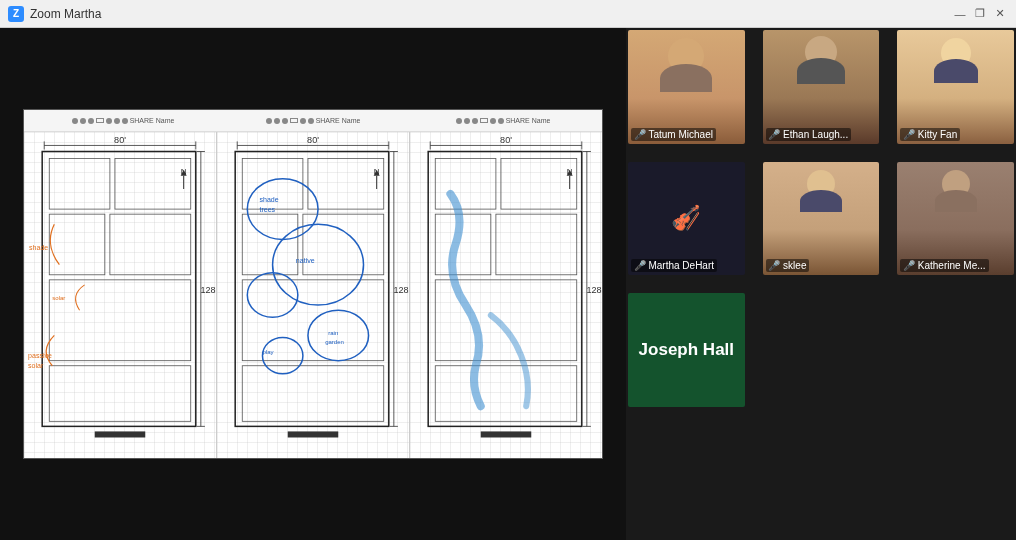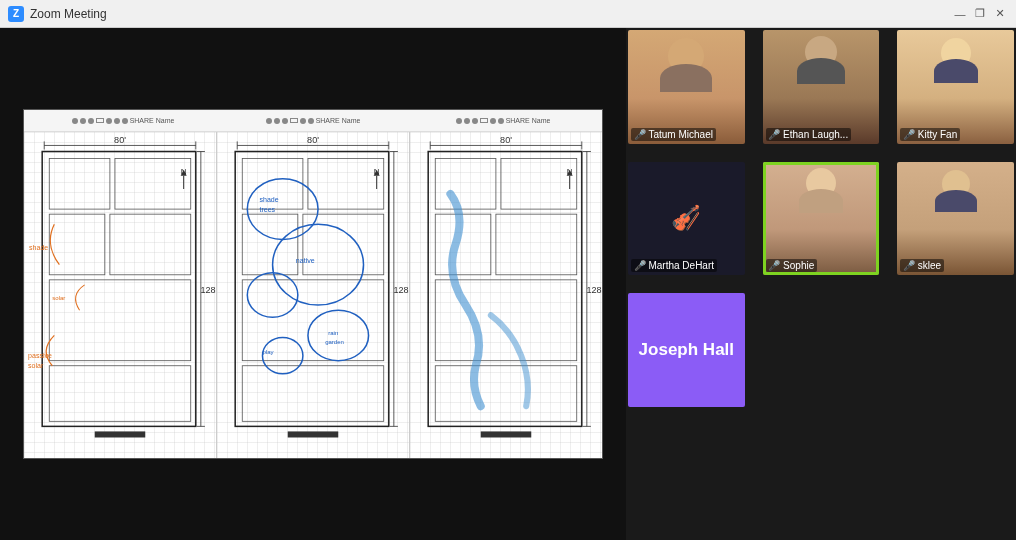--- a/index.html
+++ b/index.html
@@ -186,21 +186,21 @@
       max-width: calc(100% - 20px);
     }
 
   </style>
 </head>
 <body>
 
 <div class="title-bar">
   <div class="title-bar-left">
     <div class="title-bar-icon">Z</div>
-    <span class="title-bar-text">Zoom Meeting</span>
+    <span class="title-bar-text">Zoom Martha</span>
   </div>
   <div class="title-bar-controls">
     <div class="title-btn">—</div>
     <div class="title-btn">❐</div>
     <div class="title-btn close">✕</div>
   </div>
 </div>
 
 <div class="main-content">
 
@@ -390,40 +390,40 @@
       </div>
     </div>
       <div class="participant-tile">
       <div style="width:100%;height:100%;background:#1a1a2a;display:flex;align-items:center;justify-content:center;">
       <span style="font-size:24px;">🎻</span>
         </div>
       <div class="participant-name">
         <span style="color:#88ff88;margin-right:2px;">🎤</span>Martha DeHart
       </div>
     </div>
-      <div class="participant-tile highlighted">
-      <div style="width:100%;height:100%;background:linear-gradient(180deg,#d4b090 0%,#c0987a 60%,#7a5a40 100%);display:flex;align-items:flex-start;justify-content:center;padding-top:6px;">
-      <div style="width:30px;height:30px;border-radius:50%;background:#e8c9a0;position:relative;">
-        <div style="position:absolute;bottom:-15px;left:-7px;width:44px;height:24px;background:#c0a080;border-radius:50% 50% 0 0;"></div>
-      </div>
-        </div>
-      <div class="participant-name">
-        <span style="color:#88ff88;margin-right:2px;">🎤</span>Sophie
-      </div>
-    </div>
       <div class="participant-tile">
       <div style="width:100%;height:100%;background:linear-gradient(180deg,#d4b08a 0%,#c4a07a 60%,#7a5535 100%);display:flex;align-items:flex-start;justify-content:center;padding-top:8px;">
       <div style="width:28px;height:28px;border-radius:50%;background:#e0c090;position:relative;">
         <div style="position:absolute;bottom:-14px;left:-7px;width:42px;height:22px;background:#4a4a6a;border-radius:50% 50% 0 0;"></div>
       </div>
         </div>
       <div class="participant-name">
         <span style="color:#88ff88;margin-right:2px;">🎤</span>sklee
       </div>
     </div>
       <div class="participant-tile">
-      <div style="width:100%;height:100%;background:#8b5cf6;display:flex;align-items:center;justify-content:center;">
+      <div style="width:100%;height:100%;background:linear-gradient(180deg,#9a8070 0%,#8a6e5e 60%,#5a3e2e 100%);display:flex;align-items:flex-start;justify-content:center;padding-top:8px;">
+      <div style="width:28px;height:28px;border-radius:50%;background:#c0a080;position:relative;">
+        <div style="position:absolute;bottom:-14px;left:-7px;width:42px;height:22px;background:#8a7060;border-radius:50% 50% 0 0;"></div>
+      </div>
+        </div>
+      <div class="participant-name">
+        <span style="color:#88ff88;margin-right:2px;">🎤</span>Katherine Me...
+      </div>
+    </div>
+      <div class="participant-tile">
+      <div style="width:100%;height:100%;background:#14532d;display:flex;align-items:center;justify-content:center;">
         <span style="color:white;font-size:17px;font-weight:bold;text-align:center;font-family:sans-serif;padding:8px;">Joseph Hall</span>
       </div>
     </div>
     </div>
 
 </div>
 
 </body></html>

